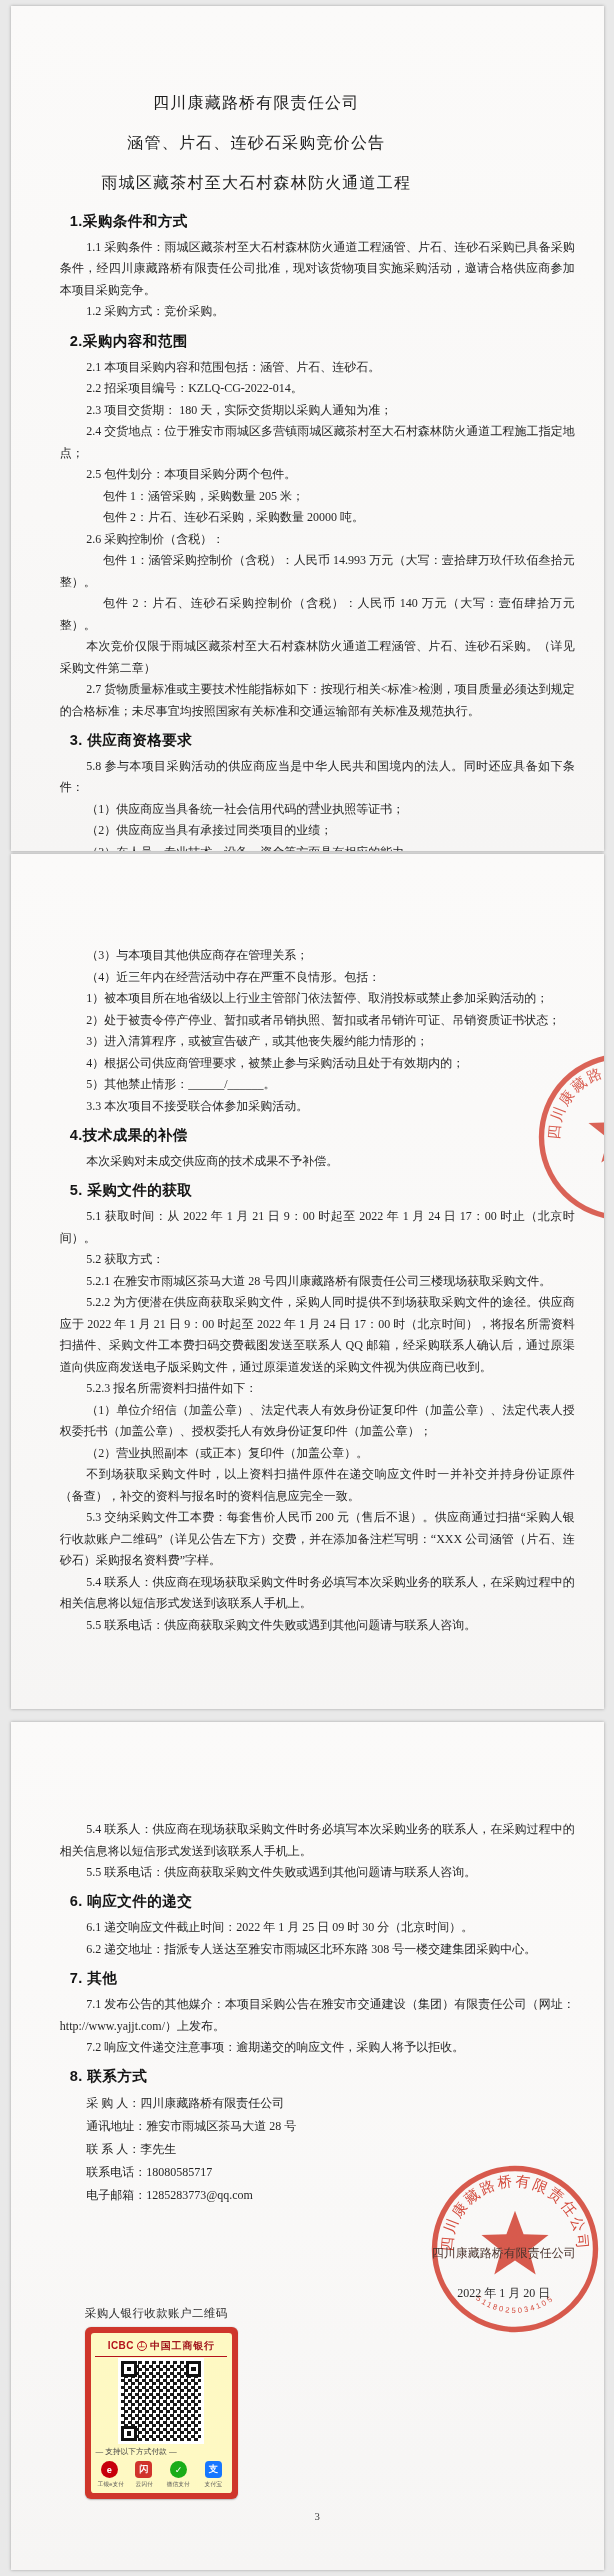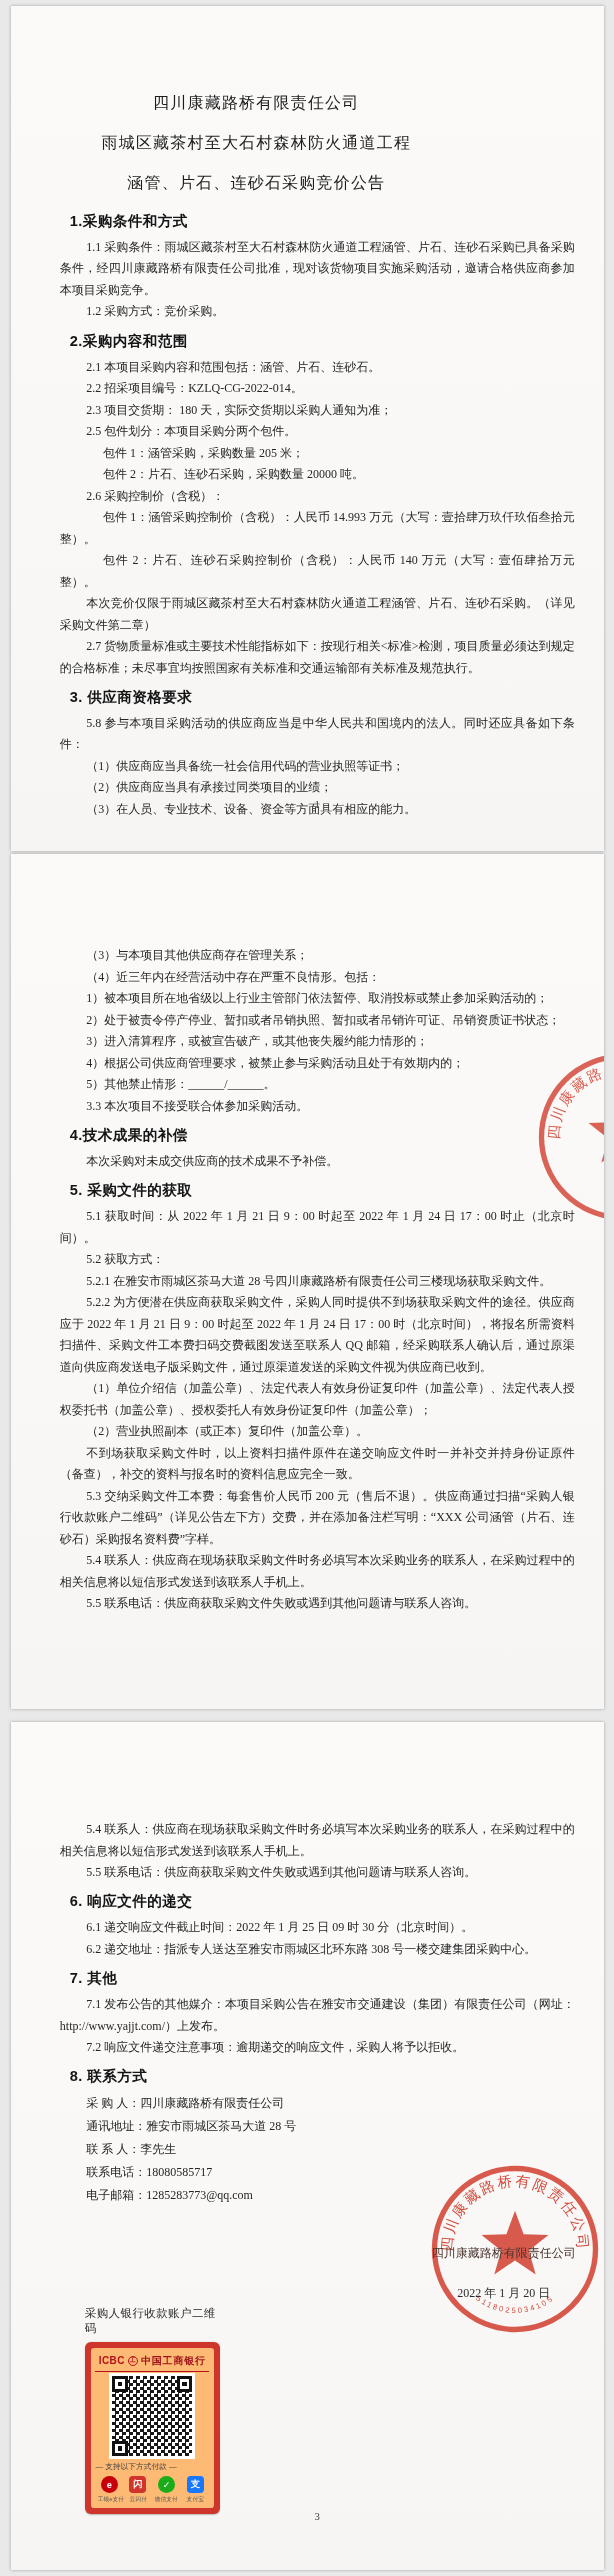--- a/index.html
+++ b/index.html
@@ -42,24 +42,24 @@
   .contact .row{font-size:12px;line-height:23px;color:#262626;text-indent:2.2em;}
   
   .sig{position:absolute;right:28px;top:521px;text-align:center;z-index:3;}
   .sig .co{font-size:12px;color:#4a332c;line-height:21.5px;}
   .sig .date{font-size:12px;color:#2b2b2b;margin-top:20px;}
   .seal{position:absolute;mix-blend-mode:multiply;opacity:.92;z-index:2;pointer-events:none;}
   #seal3{left:412px;top:435px;}
   #seal2{left:519px;top:191px;}
   .seal text{font-family:"Liberation Sans","DejaVu Sans",sans-serif;fill:#d63b2b;}
   
-  .qr-wrap{position:absolute;left:74px;top:584px;width:135px;z-index:4;}
+  .qr-wrap{position:absolute;left:74px;top:584px;width:153px;z-index:4;}
   .qr-label{font-size:11.5px;color:#2a2a2a;margin-bottom:6.1px;letter-spacing:0.4px;}
   .qr-card{background:#cf362b;border-radius:6.1px;padding:6.1px;box-shadow:0 0.8px 1.5px rgba(0,0,0,.25);}
-  .qr-inner{background:#fdba74;border-radius:3.1px;padding:5.4px 4.6px 4.6px;}
+  .qr-inner{background:#fef9c3;border-radius:3.1px;padding:5.4px 4.6px 4.6px;}
   .icbc-row{
     display:flex;align-items:center;justify-content:center;gap:3.1px;
     border-bottom:1.5px solid #b5121b;padding-bottom:3.1px;margin-bottom:4.6px;
     font-family:"Liberation Sans","DejaVu Sans",sans-serif;
   }
   .icbc{font-weight:700;font-size:10px;color:#b5121b;letter-spacing:0.4px;}
   .icbc-logo{
     width:10px;height:10px;border:1.5px solid #b5121b;border-radius:50%;
     display:inline-flex;align-items:center;justify-content:center;
     color:#b5121b;font-size:6.1px;font-weight:700;box-sizing:border-box;
@@ -91,30 +91,31 @@
   .pm-label{font-size:6.1px;color:#555;transform:scale(.95);white-space:nowrap;
     font-family:"Liberation Sans","DejaVu Sans",sans-serif;}
 </style>
 </head>
 <body>
 
 <div class="page" id="page1">
   <div class="content">
     <div class="titles">
       <div class="title">四川康藏路桥有限责任公司</div>
+      <div class="title">涵管、片石、连砂石采购竞价公告</div>
       <div class="title">雨城区藏茶村至大石村森林防火通道工程</div>
-      <div class="title">涵管、片石、连砂石采购竞价公告</div>
     </div>
     <div class="h">1.采购条件和方式</div>
     <div class="p">1.1 采购条件：雨城区藏茶村至大石村森林防火通道工程涵管、片石、连砂石采购已具备采购条件，经四川康藏路桥有限责任公司批准，现对该货物项目实施采购活动，邀请合格供应商参加本项目采购竞争。</div>
     <div class="p">1.2 采购方式：竞价采购。</div>
     <div class="h">2.采购内容和范围</div>
     <div class="p">2.1 本项目采购内容和范围包括：涵管、片石、连砂石。</div>
     <div class="p">2.2 招采项目编号：KZLQ-CG-2022-014。</div>
     <div class="p">2.3 项目交货期： 180 天，实际交货期以采购人通知为准；</div>
+    <div class="p">2.4 交货地点：位于雅安市雨城区多营镇雨城区藏茶村至大石村森林防火通道工程施工指定地点；</div>
     <div class="p">2.5 包件划分：本项目采购分两个包件。</div>
     <div class="sub">包件 1：涵管采购，采购数量 205 米；</div>
     <div class="sub">包件 2：片石、连砂石采购，采购数量 20000 吨。</div>
     <div class="p">2.6 采购控制价（含税）：</div>
     <div class="sub">包件 1：涵管采购控制价（含税）：人民币 14.993 万元（大写：壹拾肆万玖仟玖佰叁拾元整）。</div>
     <div class="sub">包件 2：片石、连砂石采购控制价（含税）：人民币 140 万元（大写：壹佰肆拾万元整）。</div>
     <div class="p">本次竞价仅限于雨城区藏茶村至大石村森林防火通道工程涵管、片石、连砂石采购。（详见采购文件第二章）</div>
     <div class="p">2.7 货物质量标准或主要技术性能指标如下：按现行相关&lt;标准&gt;检测，项目质量必须达到规定的合格标准；未尽事宜均按照国家有关标准和交通运输部有关标准及规范执行。</div>
     <div class="h">3. 供应商资格要求</div>
     <div class="p">5.8 参与本项目采购活动的供应商应当是中华人民共和国境内的法人。同时还应具备如下条件：</div>
@@ -140,20 +141,21 @@
     <div class="p">本次采购对未成交供应商的技术成果不予补偿。</div>
     <div class="h">5. 采购文件的获取</div>
     <div class="p">
       <span>5.1 获取时间：从 </span><span class="u">2022 年 1 月 21 日</span><span> 9：00 时起至 </span><span class="u">2022 年 1 月 24 日</span><span> 17：00 时止（北京时间）。</span>
     </div>
     <div class="p">5.2 获取方式：</div>
     <div class="p">
       <span>5.2.1 在</span><span class="u">雅安市雨城区茶马大道 28 号四川康藏路桥有限责任公司三楼</span><span>现场获取采购文件。</span>
     </div>
     <div class="p">5.2.2 为方便潜在供应商获取采购文件，采购人同时提供不到场获取采购文件的途径。供应商应于 2022 年 1 月 21 日 9：00 时起至 2022 年 1 月 24 日 17：00 时（北京时间），将报名所需资料扫描件、采购文件工本费扫码交费截图发送至联系人 QQ 邮箱，经采购联系人确认后，通过原渠道向供应商发送电子版采购文件，通过原渠道发送的采购文件视为供应商已收到。</div>
+    <div class="p">5.2.3 报名所需资料扫描件如下：</div>
     <div class="p">（1）单位介绍信（加盖公章）、法定代表人有效身份证复印件（加盖公章）、法定代表人授权委托书（加盖公章）、授权委托人有效身份证复印件（加盖公章）；</div>
     <div class="p">（2）营业执照副本（或正本）复印件（加盖公章）。</div>
     <div class="p">不到场获取采购文件时，以上资料扫描件原件在递交响应文件时一并补交并持身份证原件（备查），补交的资料与报名时的资料信息应完全一致。</div>
     <div class="p">5.3 交纳采购文件工本费：每套售价人民币 200 元（售后不退）。供应商通过扫描“采购人银行收款账户二维码”（详见公告左下方）交费，并在添加备注栏写明：“XXX 公司涵管（片石、连砂石）采购报名资料费”字样。</div>
     <div class="p">5.4 联系人：供应商在现场获取采购文件时务必填写本次采购业务的联系人，在采购过程中的相关信息将以短信形式发送到该联系人手机上。</div>
     <div class="p">5.5 联系电话：供应商获取采购文件失败或遇到其他问题请与联系人咨询。</div>
   </div>
 
   <svg class="seal" id="seal2" width="184" height="184" viewBox="0 0 240 240">
     <circle cx="120" cy="120" r="105" fill="none" stroke="#d63b2b" stroke-width="7" opacity=".85"></circle>

